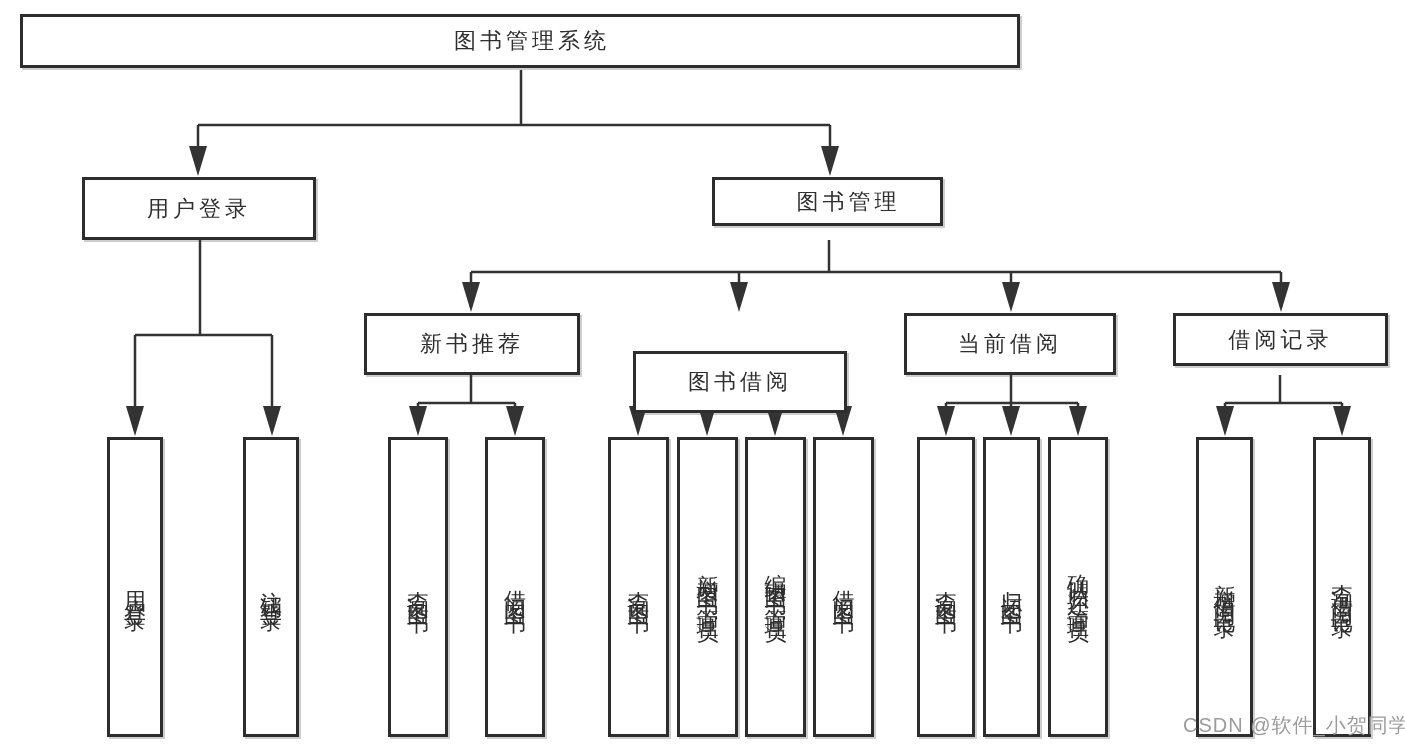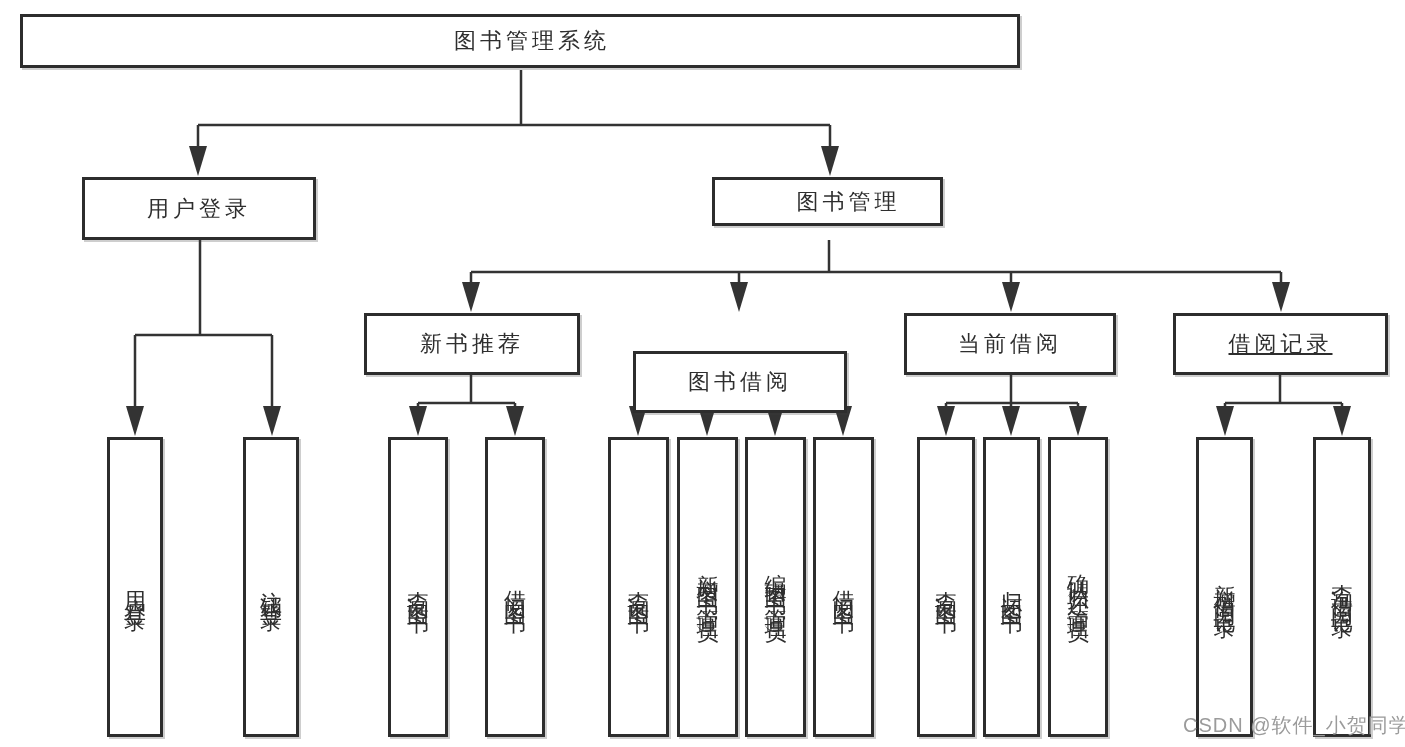--- a/index.html
+++ b/index.html
@@ -109,21 +109,21 @@
   </svg>
 
   <div class="node hbox" style="left:20px; top:14px; width:1000px; height:54px;padding-left:24px;">图书管理系统</div>
 
   <div class="node hbox" style="left:82px; top:177px; width:234px; height:63px;">用户登录</div>
   <div class="node hbox" style="left:712px; top:177px; width:231px; height:49px;padding-left:42px;">图书管理</div>
 
   <div class="node hbox" style="left:364px; top:313px; width:216px; height:62px;">新书推荐</div>
   <div class="node hbox" style="left:633px; top:313px; width:214px; height:62px;margin-top:38px;">图书借阅</div>
   <div class="node hbox" style="left:904px; top:313px; width:212px; height:62px;">当前借阅</div>
-  <div class="node hbox" style="left:1173px; top:313px; width:215px; height:62px;text-decoration:underline;">借阅记录</div>
+  <div class="node hbox" style="left:1173px; top:313px; width:215px; height:53px;">借阅记录</div>
 
   <div class="node vbox" style="left:107px; top:437px; width:56px; height:300px;">用户登录</div>
   <div class="node vbox" style="left:243px; top:437px; width:56px; height:300px;">注销登录</div>
 
   <div class="node vbox" style="left:388px; top:437px; width:60px; height:300px;">查询图书</div>
   <div class="node vbox" style="left:485px; top:437px; width:60px; height:300px;">借阅图书</div>
 
   <div class="node vbox" style="left:608px; top:437px; width:61px; height:300px;">查询图书</div>
   <div class="node vbox" style="left:677px; top:437px; width:61px; height:300px;">新增图书（管理员）</div>
   <div class="node vbox" style="left:745px; top:437px; width:61px; height:300px;">编辑图书（管理员）</div>

